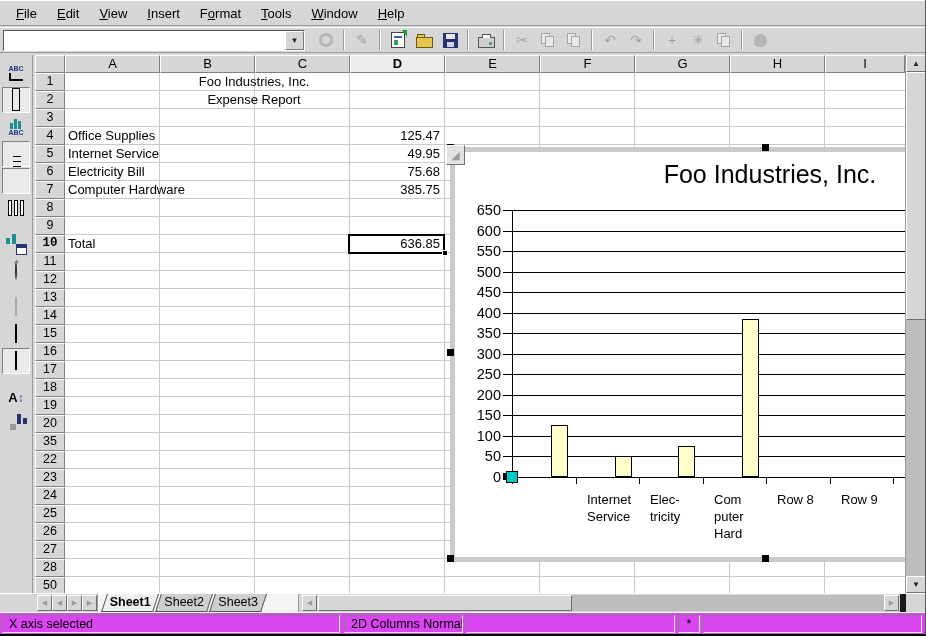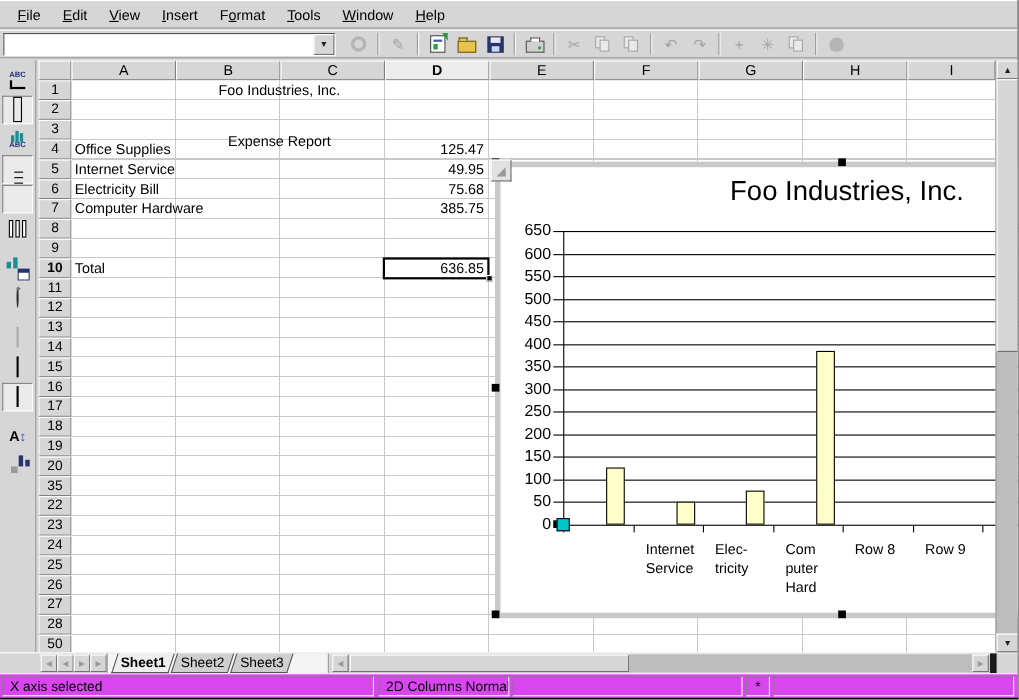--- a/index.html
+++ b/index.html
@@ -87,21 +87,21 @@
   
   .corner{position:absolute;left:35px;top:55px;width:30px;height:18px;background:#d6d6d6;
     border:1px solid;border-color:#fff #808080 #808080 #fff;}
   .col-headers{position:absolute;left:65px;top:55px;height:18px;display:flex;}
   .col-h{height:18px;background:#d6d6d6;border:1px solid;border-color:#fff #808080 #808080 #fff;
     font-size:13px;text-align:center;line-height:16px;}
   .col-h.sel{background:#ececec;font-weight:bold;}
   .row-headers{position:absolute;left:35px;top:73px;width:30px;height:520px;overflow:hidden;}
   .row-h{width:30px;height:18px;background:#d6d6d6;border:1px solid;border-color:#fff #808080 #808080 #fff;
     font-size:12.5px;text-align:center;line-height:15px;}
-  .row-h.sel{font-weight:bold;}
+  .row-h.sel{font-weight:bold;font-family:Liberation Mono, monospace;}
   .grid{position:absolute;left:65px;top:73px;width:840px;height:520px;background:#fff;
     background-image:
       repeating-linear-gradient(to right,transparent 0 94px,#c9c9c9 94px 95px),
       repeating-linear-gradient(to bottom,transparent 0 17px,#c9c9c9 17px 18px);}
   .cell{position:absolute;height:18px;font-size:13px;line-height:17px;white-space:nowrap;padding:0 3px;}
   .cell.num{text-align:right;}
   .cell.ctr{text-align:center;}
   .sel-box{position:absolute;border:2px solid #000;background:transparent;}
   .fill-handle{position:absolute;width:6px;height:6px;background:#000;border:1px solid #fff;}
   
@@ -332,21 +332,21 @@
       <div class="row-h">24</div>
       <div class="row-h">25</div>
       <div class="row-h">26</div>
       <div class="row-h">27</div>
       <div class="row-h">28</div>
       <div class="row-h">50</div>
     </div>
 
   <div class="grid" id="grid">
       <div class="cell ctr" style="left: 95px; top: 0px; width: 188px;">Foo Industries, Inc.</div>
-      <div class="cell ctr" style="left: 95px; top: 18px; width: 188px; margin-top: 29px;">Expense Report</div>
+      <div class="cell ctr" style="left: 95px; top: 18px; width: 188px;">Expense Report</div>
       <div class="cell" style="left: 0px; top: 54px; width: 130px;">Office Supplies</div>
       <div class="cell num" style="left: 285px; top: 54px; width: 93px;">125.47</div>
       <div class="cell" style="left: 0px; top: 72px; width: 130px;">Internet Service</div>
       <div class="cell num" style="left: 285px; top: 72px; width: 93px;">49.95</div>
       <div class="cell" style="left: 0px; top: 90px; width: 130px;">Electricity Bill</div>
       <div class="cell num" style="left: 285px; top: 90px; width: 93px;">75.68</div>
       <div class="cell" style="left: 0px; top: 108px; width: 130px;">Computer Hardware</div>
       <div class="cell num" style="left: 285px; top: 108px; width: 93px;">385.75</div>
       <div class="cell" style="left: 0px; top: 162px; width: 93px;">Total</div>
       <div class="cell num" style="left: 285px; top: 162px; width: 93px;">636.85</div>

